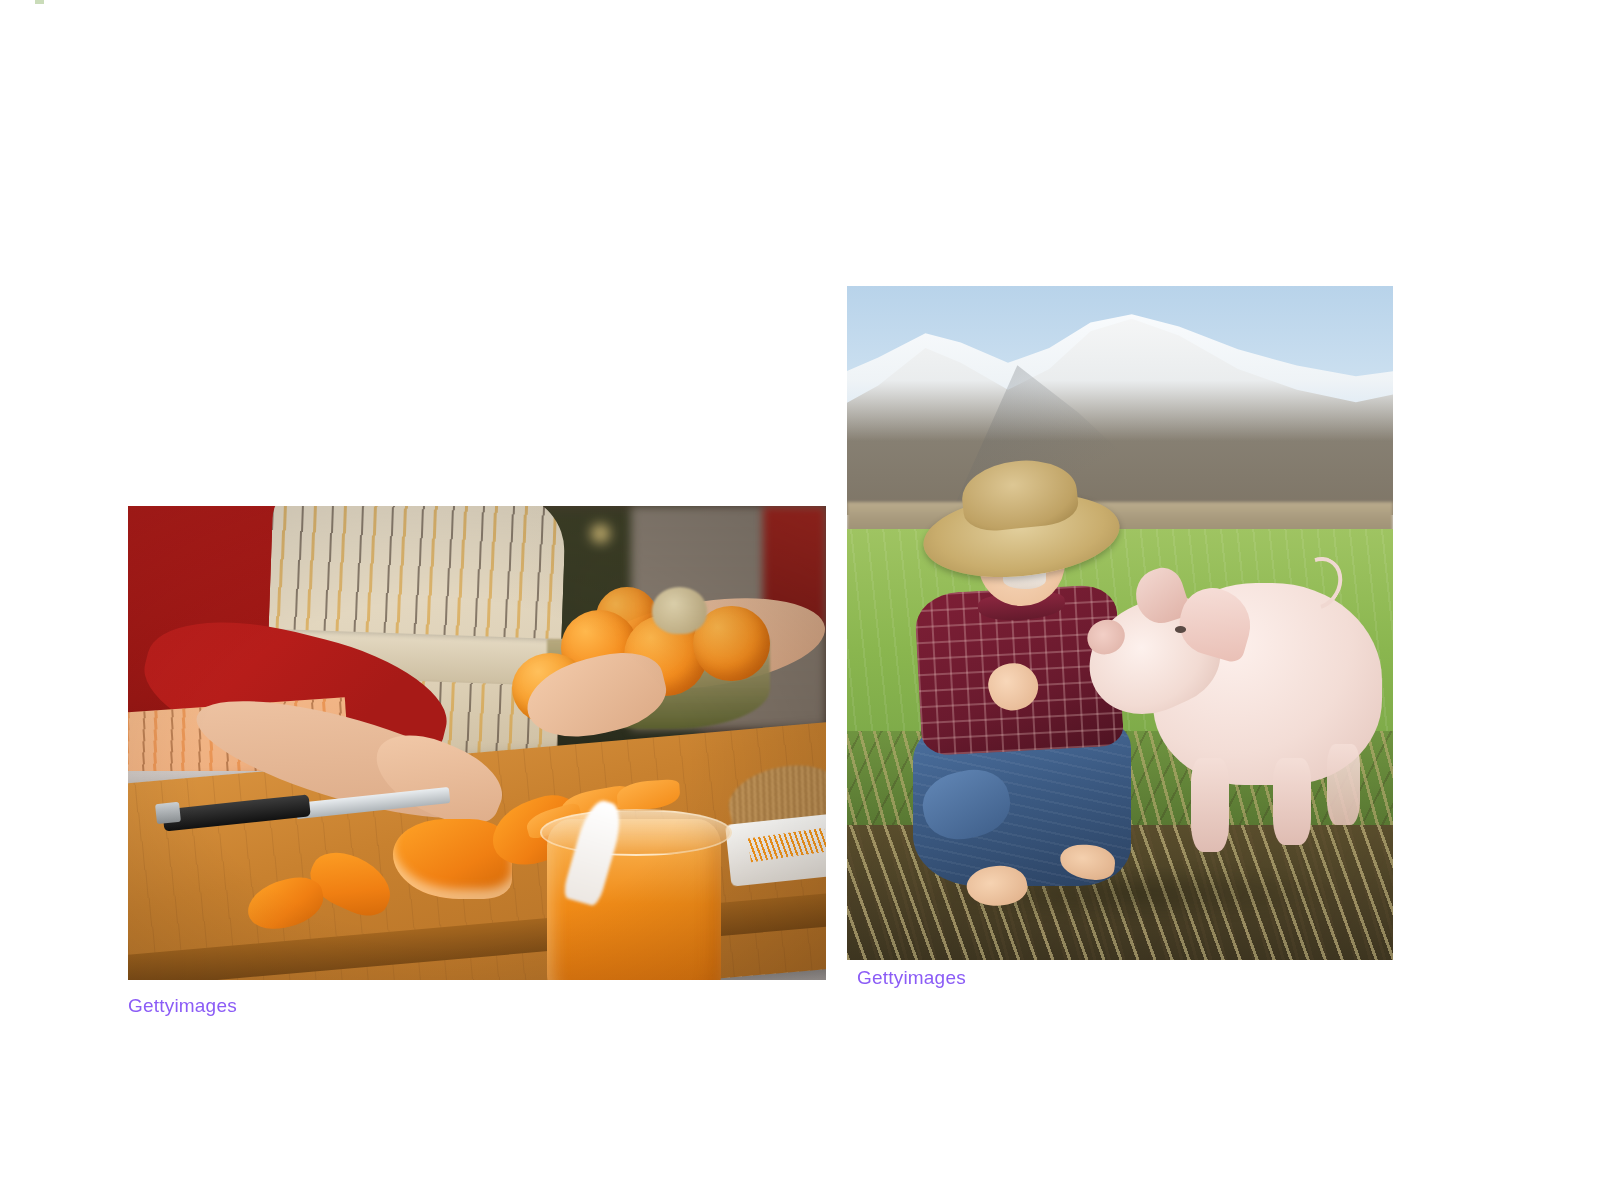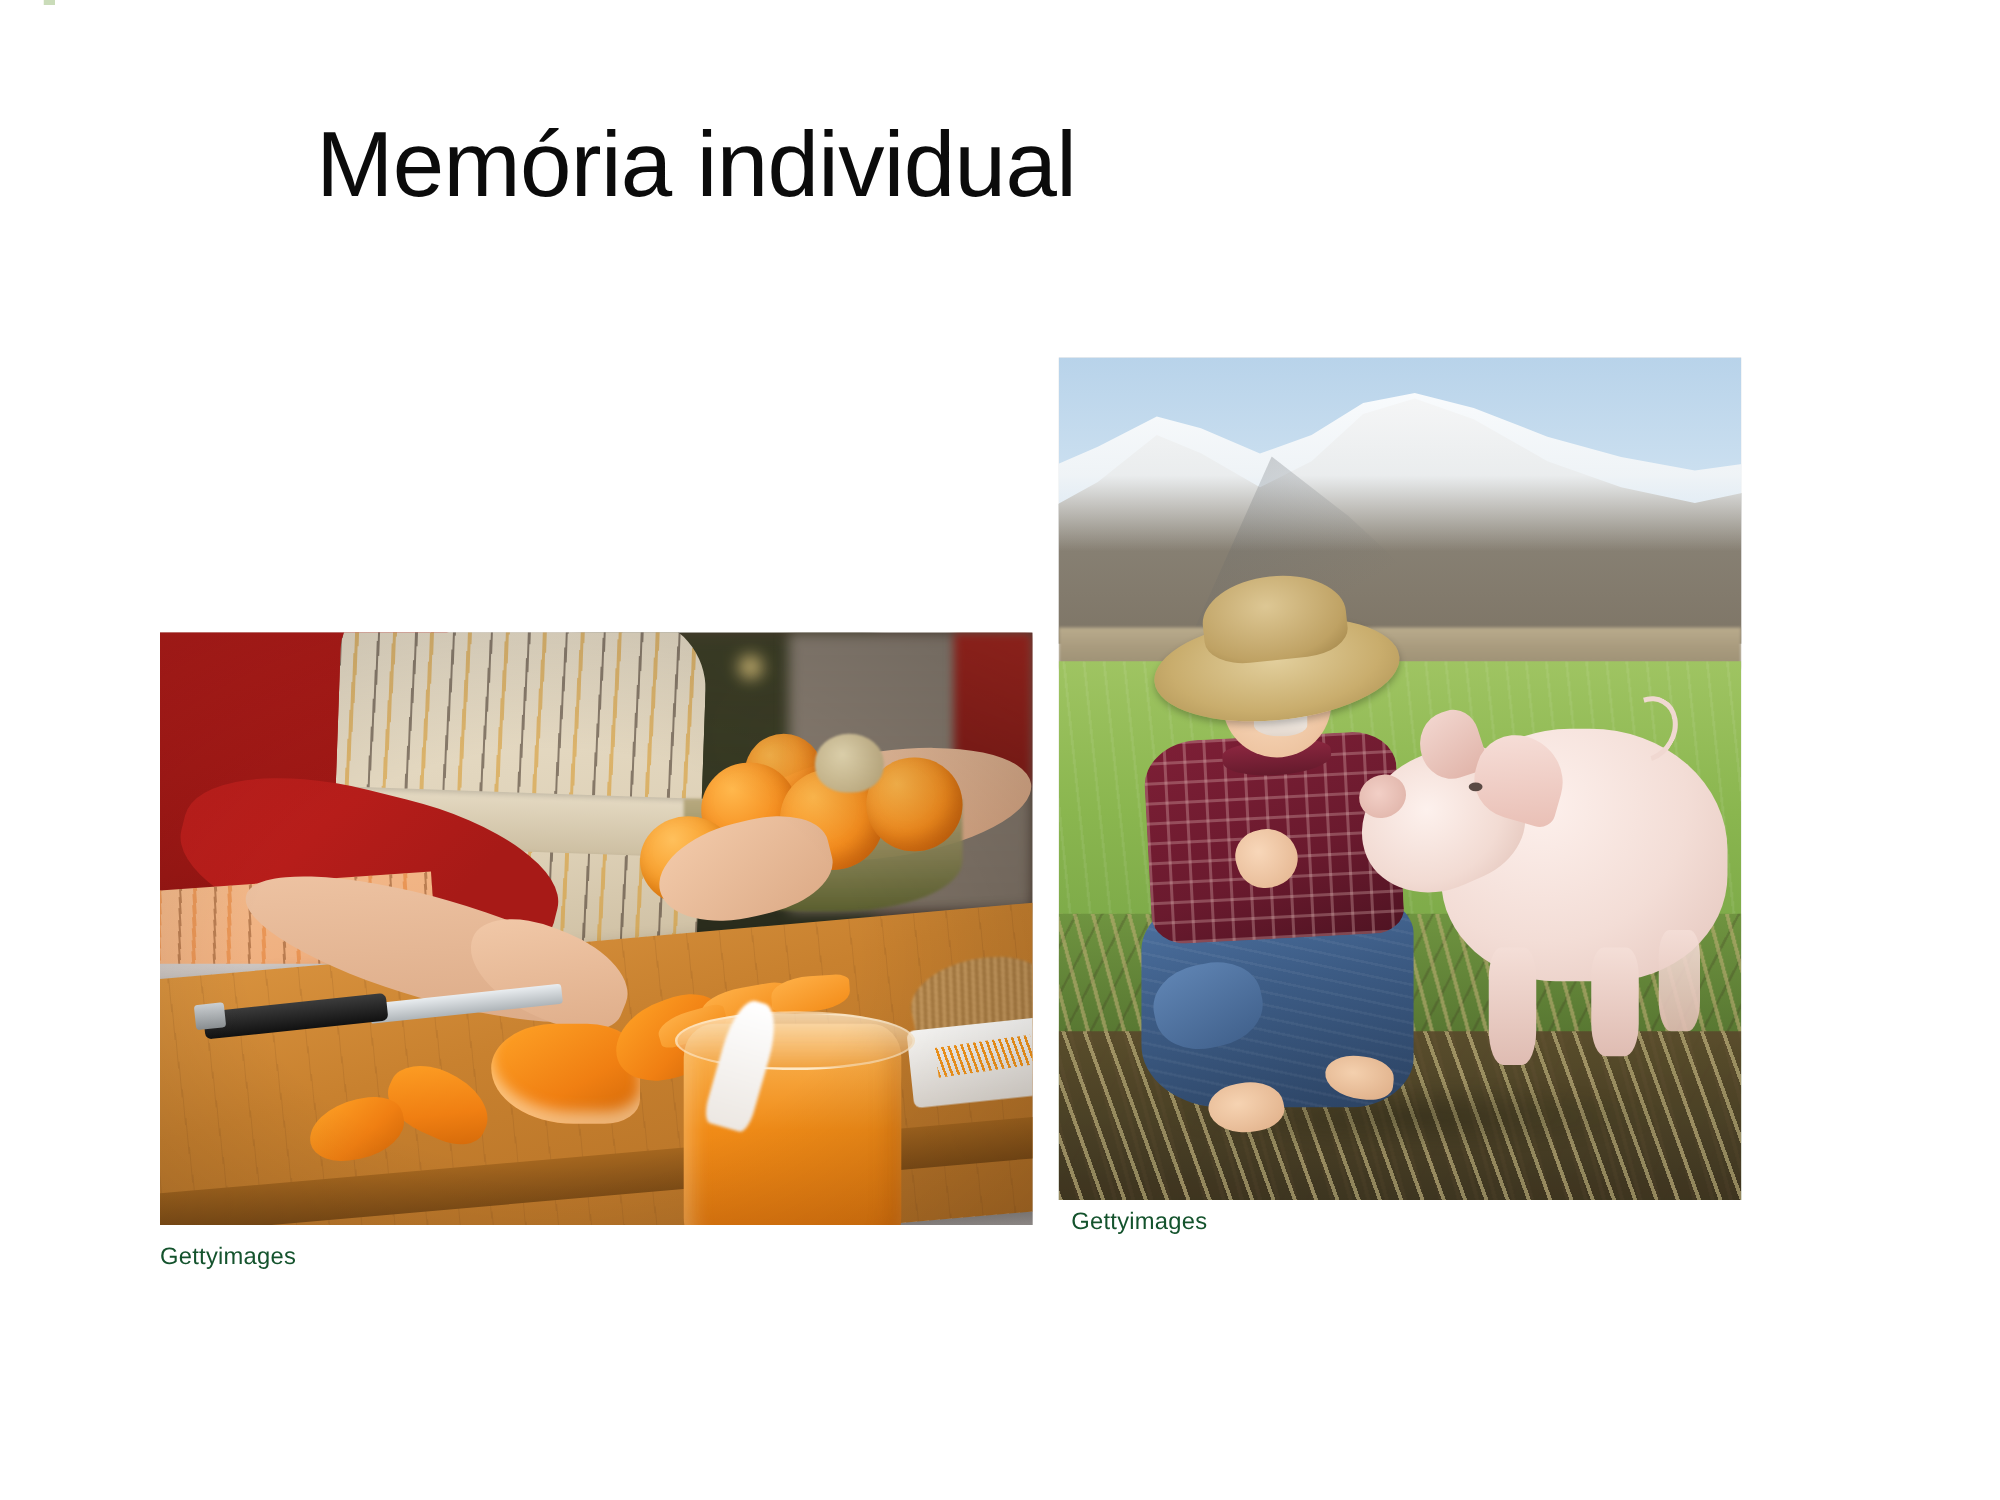--- a/index.html
+++ b/index.html
@@ -64,21 +64,21 @@
     overflow: hidden;
     background: #ddd;
   }
   .picture > .scene {
     position: absolute;
     inset: 0;
   }
   .caption {
     position: absolute;
     font-size: 19px;
-    color: #14532d;
+    color: #8b5cf6;
     font-weight: 400;
     letter-spacing: .2px;
   }
 
   
   #photo-oranges {
     left: 128px;
     top: 506px;
     width: 698px;
     height: 474px;
@@ -666,21 +666,20 @@
     filter: blur(4px);
   }
 </style>
 </head>
 <body>
 
 <div class="slide">
 
   <div class="top-mark"></div>
 
-  <div class="slide-title">Memória individual</div>
 
 
   <div class="picture" id="photo-oranges">
     <div class="scene">
       <div class="pk-bg"></div>
       <div class="pk-tree"></div>
       <div class="pk-wall"></div>
       <div class="pk-redcloth"></div>
 
       <div class="pk-sweater"></div>

